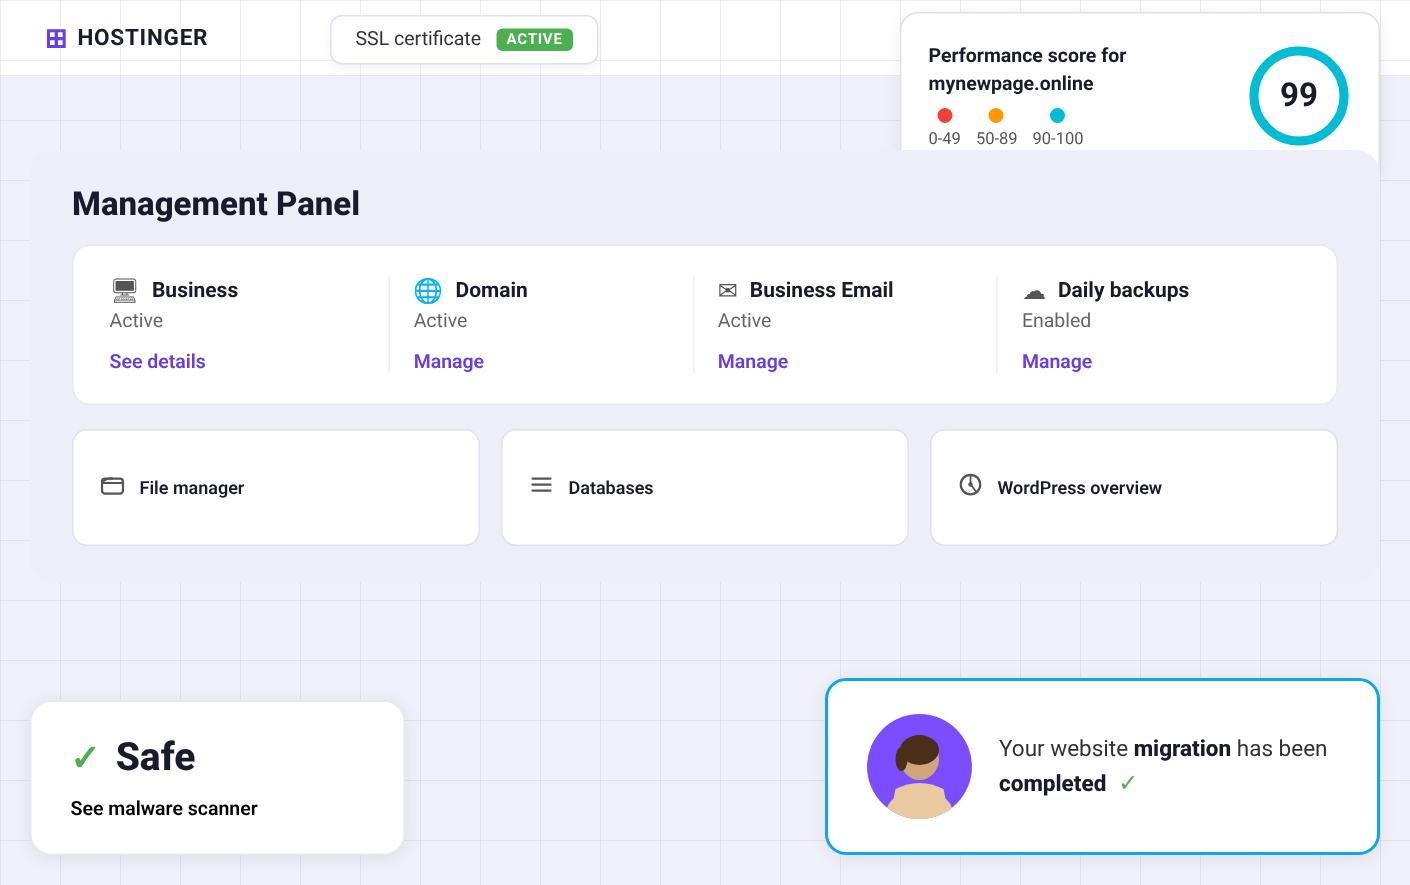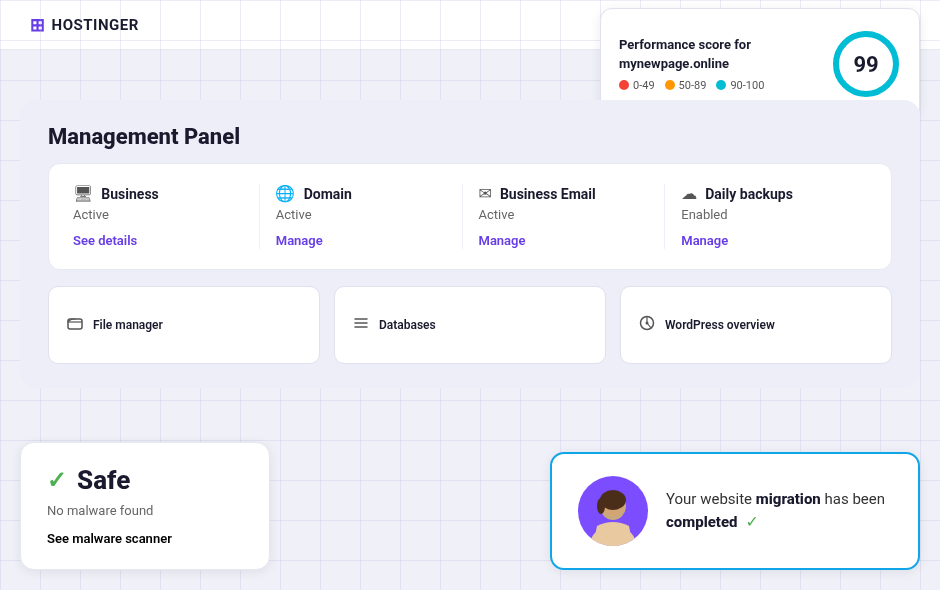--- a/index.html
+++ b/index.html
@@ -108,20 +108,21 @@
       gap: 10px;
       margin-top: 6px;
       align-items: center;
     }
     .legend-item {
       display: flex;
       align-items: center;
       gap: 4px;
       font-size: 11px;
       color: #555;
+      flex-direction: column;
     }
     .legend-dot {
       width: 10px;
       height: 10px;
       border-radius: 50%;
     }
 
     
     .score-circle {
       position: relative;
@@ -321,20 +322,24 @@
 <div class="main-container">
   <div class="bg-grid"></div>
 
   <div class="top-bar">
     <div class="logo">
       <span class="logo-icon">⊞</span>
       <span>HOSTINGER</span>
     </div>
   </div>
 
+  <div class="ssl-badge-wrap">
+    <span>SSL certificate</span>
+    <span class="ssl-active-badge">ACTIVE</span>
+  </div>
 
   <div class="perf-card">
     <div class="perf-info">
       <div class="perf-title">
         <span>Performance score for</span><br>
         <span>mynewpage.online</span>
       </div>
       <div class="perf-legend">
         <div class="legend-item">
           <div class="legend-dot" style="background:#f44336;"></div>
@@ -429,21 +434,20 @@
         <span>WordPress overview</span>
       </div>
     </div>
   </div>
 
   <div class="safe-card">
     <div class="safe-header">
       <span class="safe-check">✓</span>
       <span class="safe-title">Safe</span>
     </div>
-    <div class="safe-desc">No malware found</div>
     <a class="safe-link">See malware scanner</a>
   </div>
 
   <div class="migration-card">
     <div class="avatar-wrap">
       <svg class="avatar-silhouette" viewBox="0 0 52 60" fill="none" xmlns="http://www.w3.org/2000/svg">
         <ellipse cx="26" cy="20" rx="13" ry="14" fill="#c9a87c"></ellipse>
         <ellipse cx="26" cy="55" rx="22" ry="14" fill="#e8c9a0"></ellipse>
         <ellipse cx="26" cy="18" rx="11" ry="12" fill="#d4a574"></ellipse>
         <path d="M10 40 Q26 32 42 40 L46 60 H6 Z" fill="#e8c9a0"></path>

